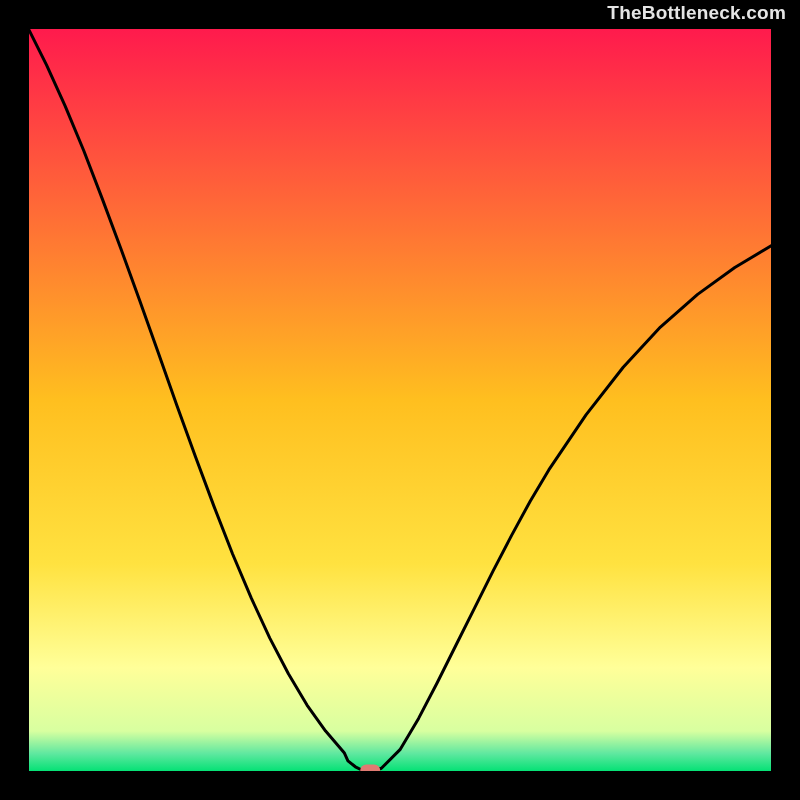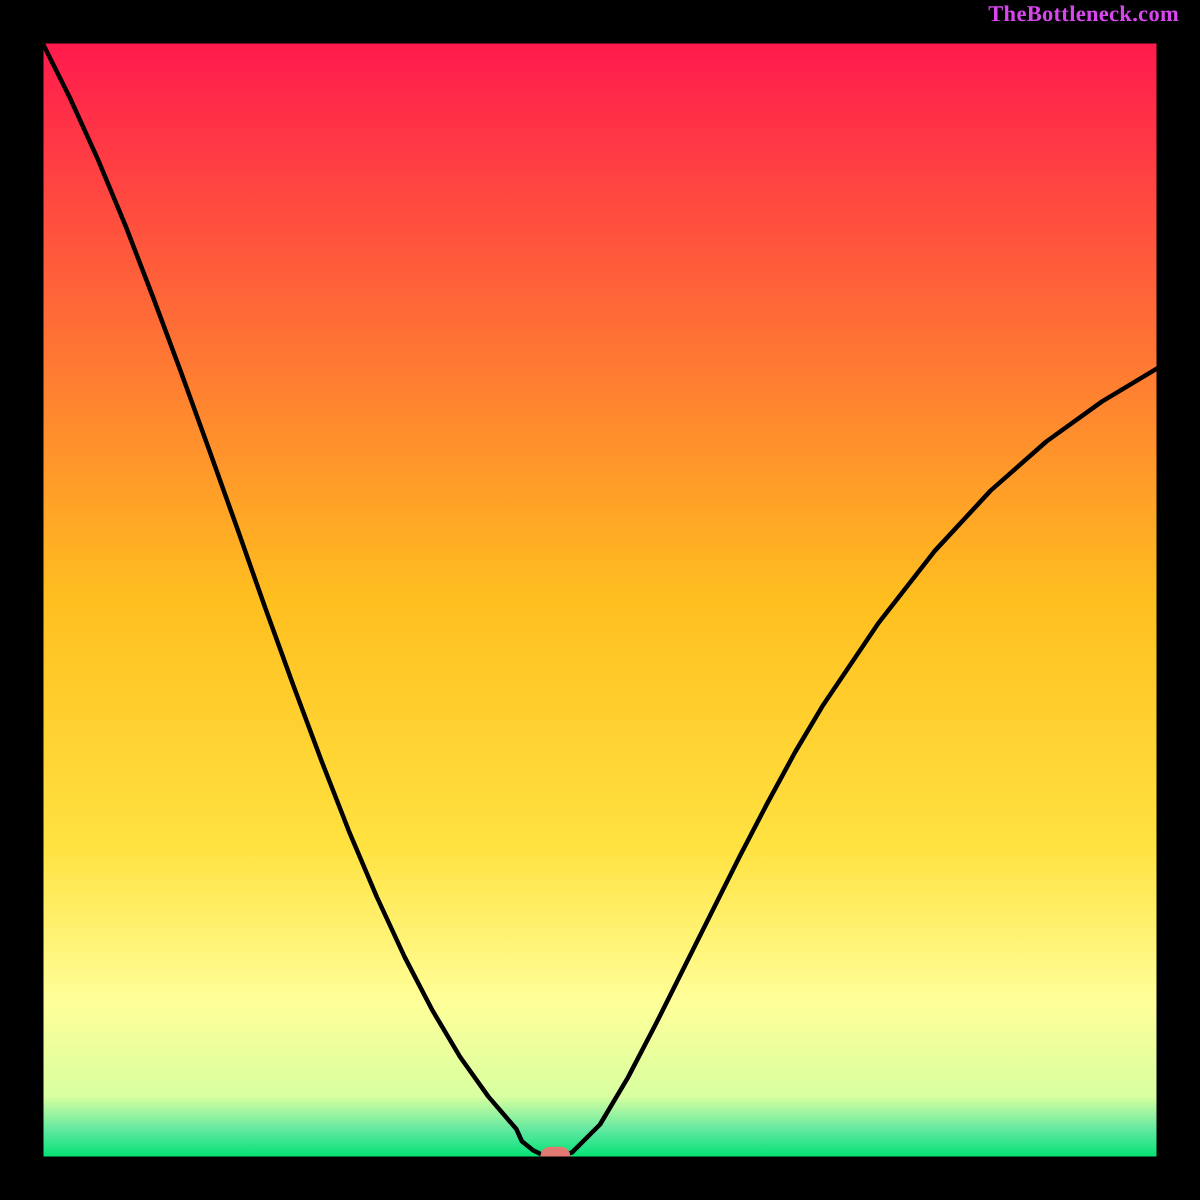--- a/index.html
+++ b/index.html
@@ -13,24 +13,24 @@
   .frame {
     position: relative;
     width: 800px;
     height: 800px;
     background: #000;
   }
   .watermark {
     position: absolute;
     top: 2px;
     right: 14px;
-    font-family: Liberation Serif, serif;
-    font-size: 15px;
+    font-family: Liberation Sans, sans-serif;
+    font-size: 19px;
     font-weight: 600;
-    color: #d946ef;
+    color: #e5e5e5;
     letter-spacing: 0.2px;
     z-index: 10;
   }
   svg {
     position: absolute;
     top: 0;
     left: 0;
   }
 </style>
 </head>

